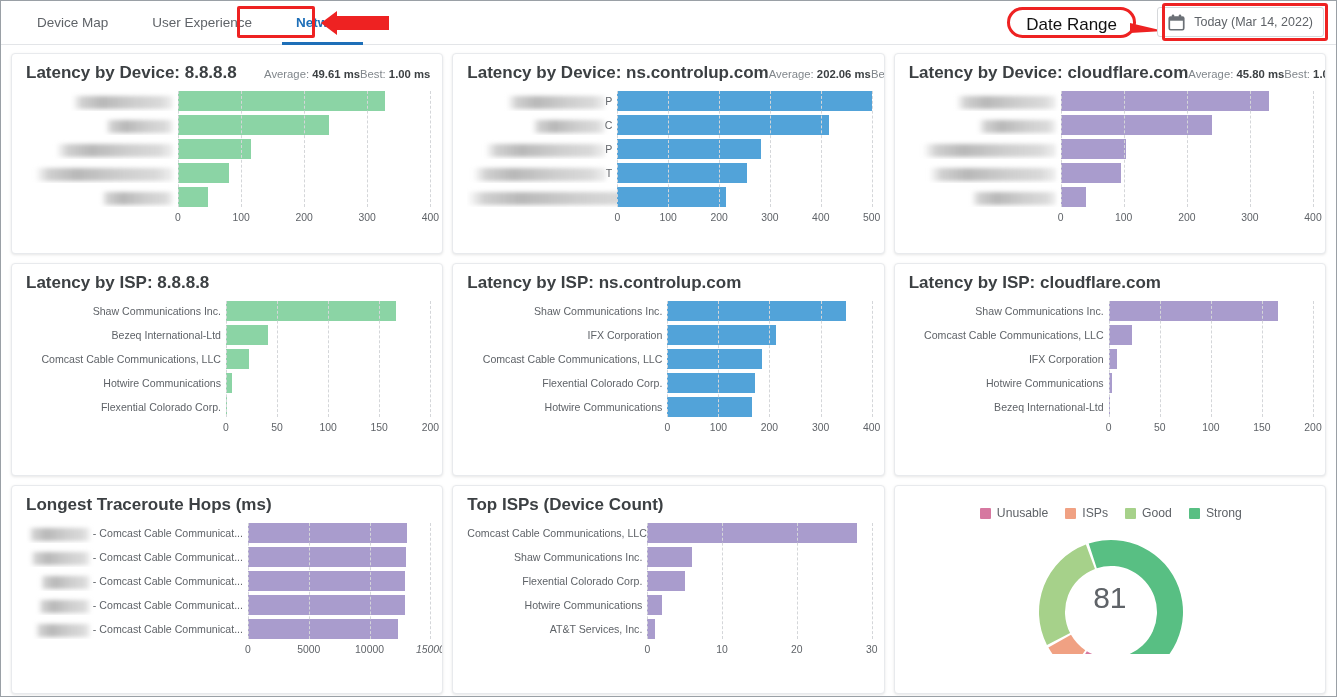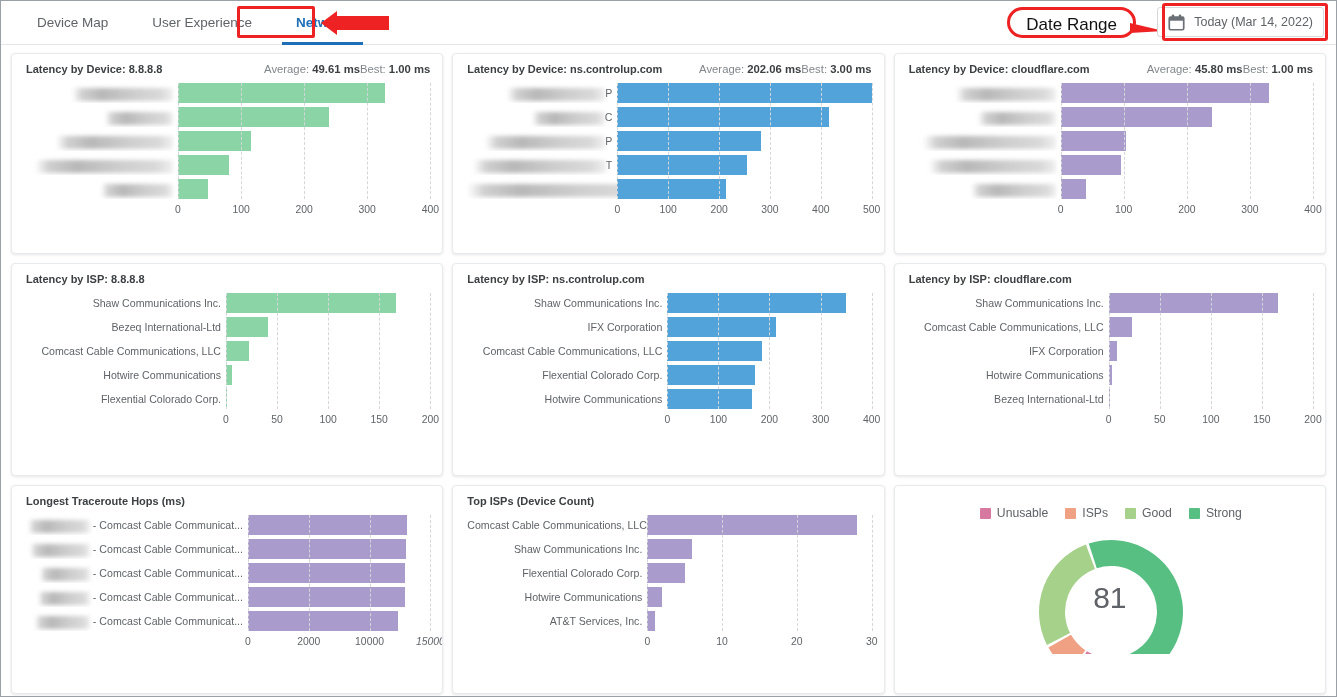--- a/index.html
+++ b/index.html
@@ -119,21 +119,21 @@
     padding:9px 12px 6px 14px;
     position:relative;
     overflow:hidden;
   }
   .card-head{
     display:flex;
     align-items:baseline;
     white-space:nowrap;
   }
   .card-title{
-    font-size:11px;
+    font-size:17px;
     font-weight:bold;
     color:#3c4043;
     text-align:right;
   }
   .card-stats{
     margin-left:auto;
     display:flex;
     font-size:11.3px;
     color:#80868b;
   }
@@ -640,21 +640,21 @@
           </div>
           <div class="gridlines" style="left: 222px;">
             <div class="gline" style="left: 0%;"></div>
             <div class="gline" style="left: 33.3333%;"></div>
             <div class="gline" style="left: 66.6667%;"></div>
             <div class="gline" style="left: 100%;"></div>
           </div>
         </div>
         <div class="axis" style="margin-left: 222px;">
           <div class="tick" style="left: 0%;">0</div>
-          <div class="tick" style="left: 33.3333%;">2000</div>
+          <div class="tick" style="left: 33.3333%;">5000</div>
           <div class="tick" style="left: 66.6667%;">10000</div>
           <div class="tick" style="left: 100%; font-style: italic;">15000</div>
         </div>
       </div>
   </div>
 
   <div class="card">
     <div class="card-head">
       <div class="card-title">Top ISPs (Device Count)</div>
     </div>

